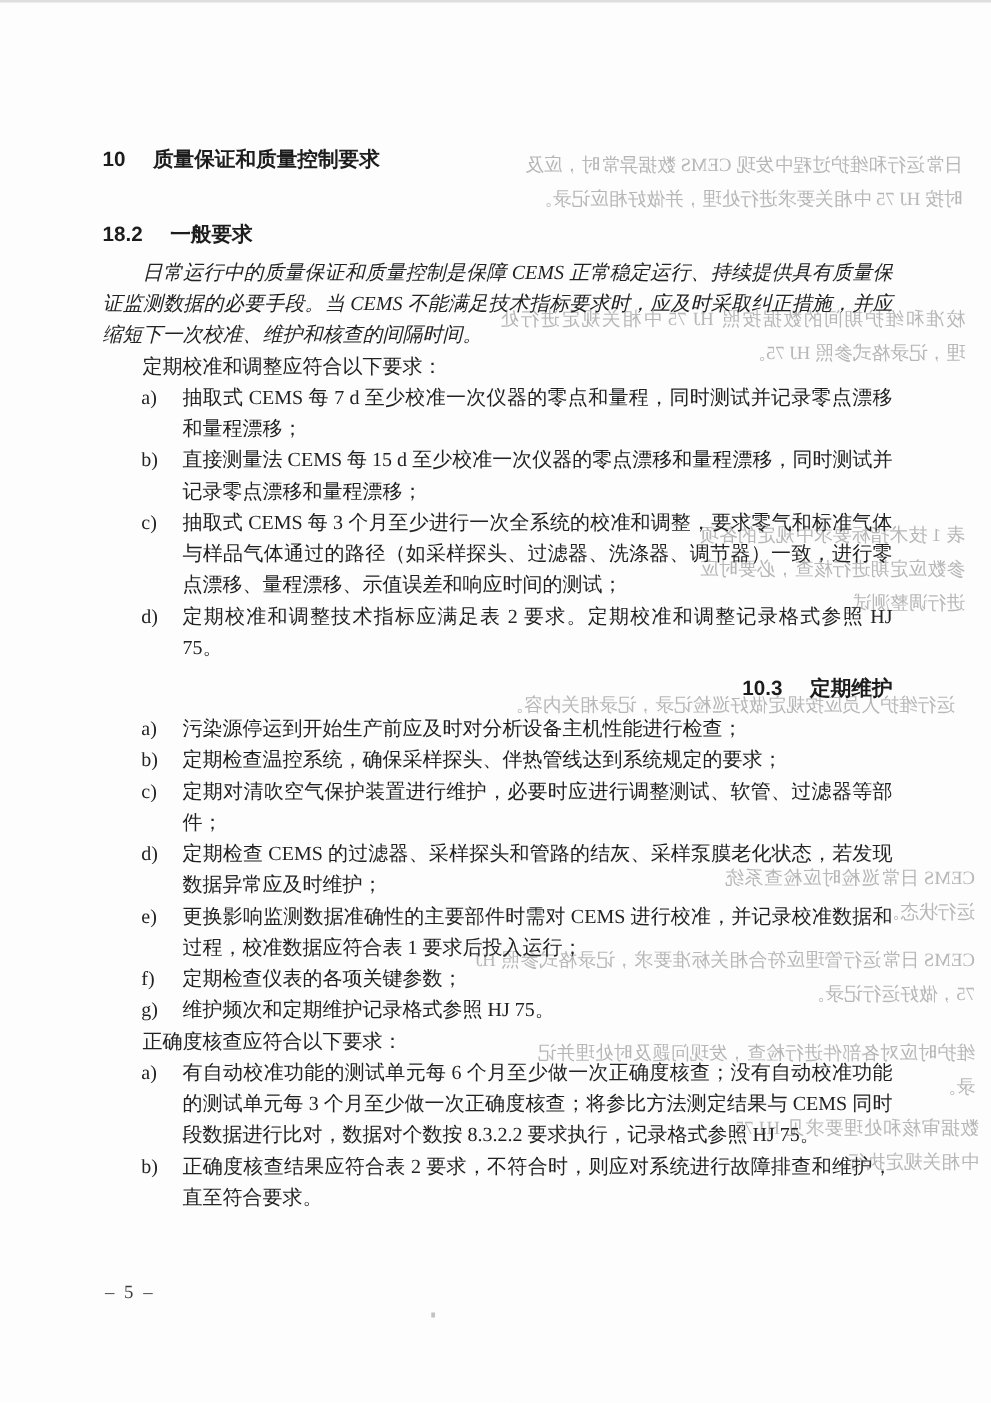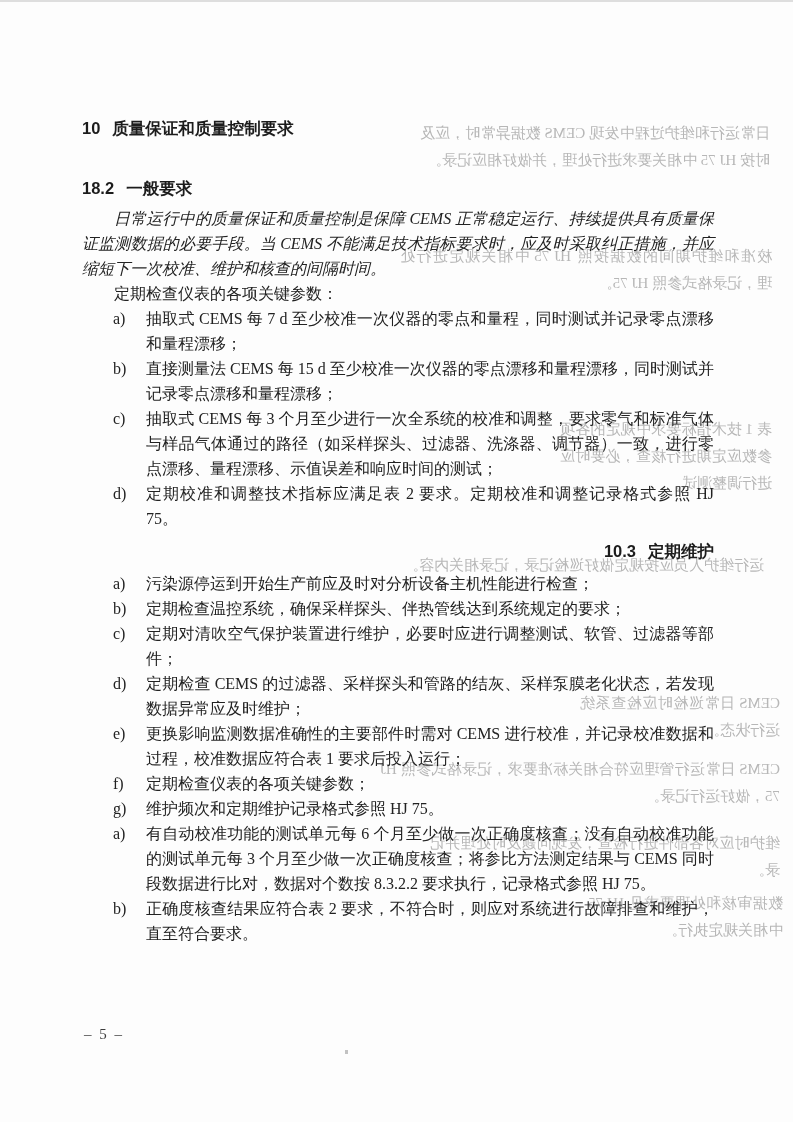--- a/index.html
+++ b/index.html
@@ -28,21 +28,21 @@
     width: 632px;
   }
   .h-sec {
     font-family: "Liberation Sans", "DejaVu Sans", sans-serif;
     font-weight: bold;
     font-size: 16.5px;
     line-height: 24px;
     color: #1c1c1c;
     margin: 0;
   }
-  .h-num { margin-right: 12px; }
+  .h-num { margin-right: 22px; }
   #h10  { margin: 0 0 36px 0; }
   #h101 { margin: 0 0 6px 0; }
   #h102 { margin: 10px 0 12px 0; }
   #h103 { margin: 8px 0 8px 0; text-align: right; }
   #h104 { margin: 8px 0 8px 0; }
   .para {
     margin: 0;
     text-indent: 32px;
     text-align: justify;
     font-style: italic;
@@ -109,21 +109,21 @@
 
   <div class="content">
 
     <h1 class="h-sec" id="h10"><span class="h-num">10</span><span>质量保证和质量控制要求</span></h1>
 
     <h2 class="h-sec" id="h101"><span class="h-num">18.2</span><span>一般要求</span></h2>
 
     <p class="para">日常运行中的质量保证和质量控制是保障 CEMS 正常稳定运行、持续提供具有质量保证监测数据的必要手段。当 CEMS 不能满足技术指标要求时，应及时采取纠正措施，并应缩短下一次校准、维护和核查的间隔时间。</p>
 
 
-    <p class="lead">定期检查仪表的各项关键参数：</p>
+    <p class="lead">定期校准和调整应符合以下要求：</p>
     <div class="list">
       <div class="li">
           <span class="lab">a)</span>
           <span class="txt">抽取式 CEMS 每 7 d 至少校准一次仪器的零点和量程，同时测试并记录零点漂移和量程漂移；</span>
         </div>
       <div class="li">
           <span class="lab">b)</span>
           <span class="txt">直接测量法 CEMS 每 15 d 至少校准一次仪器的零点漂移和量程漂移，同时测试并记录零点漂移和量程漂移；</span>
         </div>
       <div class="li">
@@ -163,20 +163,21 @@
           <span class="lab">f)</span>
           <span class="txt">定期检查仪表的各项关键参数；</span>
         </div>
       <div class="li">
           <span class="lab">g)</span>
           <span class="txt">维护频次和定期维护记录格式参照 HJ 75。</span>
         </div>
     </div>
 
 
+    <p class="lead">正确度核查应符合以下要求：</p>
     <div class="list">
       <div class="li">
           <span class="lab">a)</span>
           <span class="txt">有自动校准功能的测试单元每 6 个月至少做一次正确度核查；没有自动校准功能的测试单元每 3 个月至少做一次正确度核查；将参比方法测定结果与 CEMS 同时段数据进行比对，数据对个数按 8.3.2.2 要求执行，记录格式参照 HJ 75。</span>
         </div>
       <div class="li">
           <span class="lab">b)</span>
           <span class="txt">正确度核查结果应符合表 2 要求，不符合时，则应对系统进行故障排查和维护，直至符合要求。</span>
         </div>
     </div>

